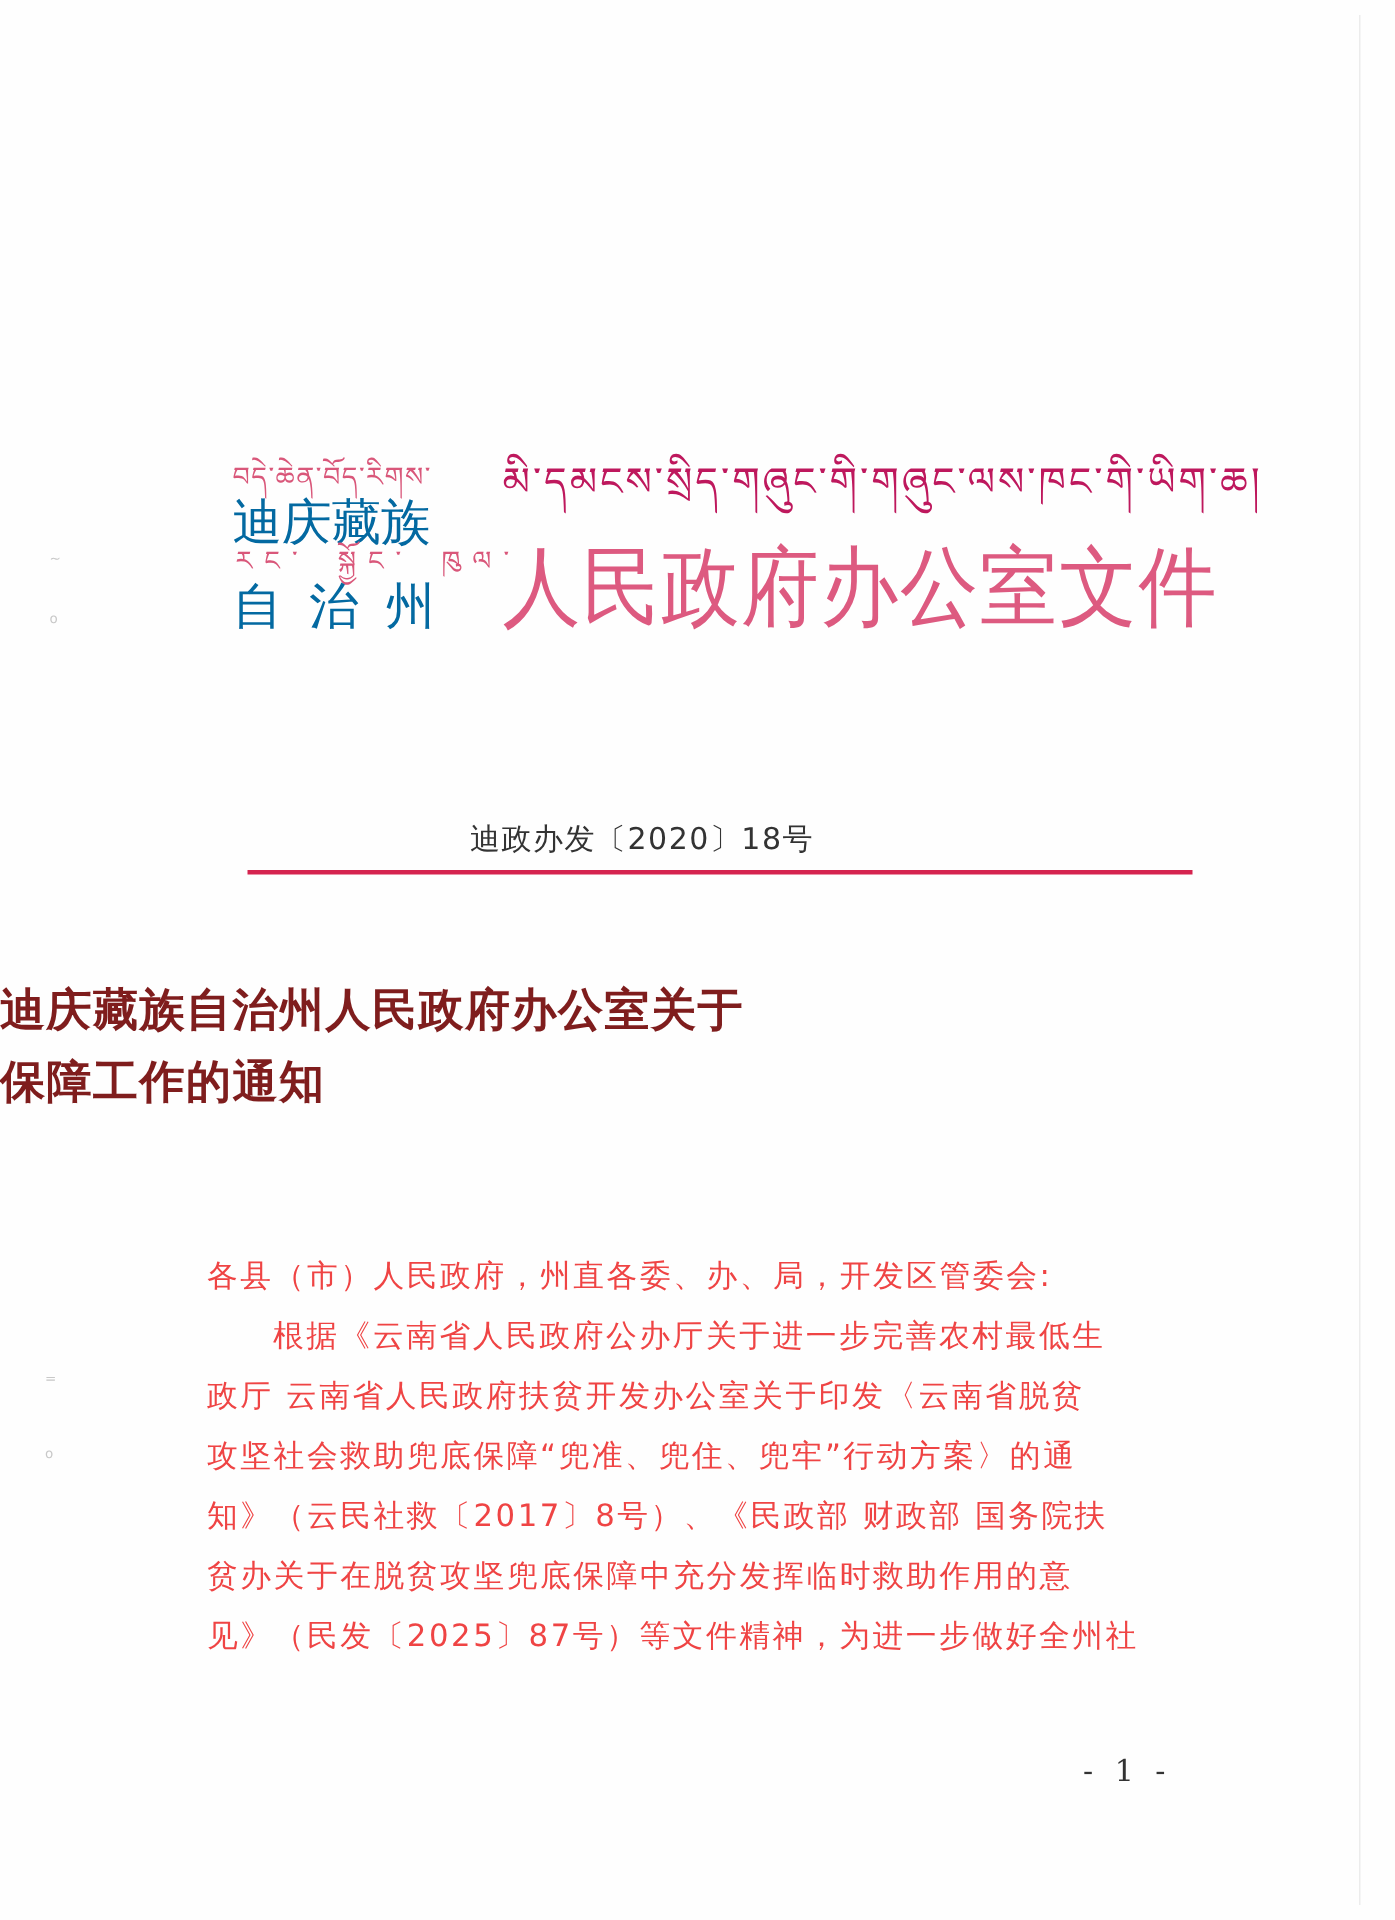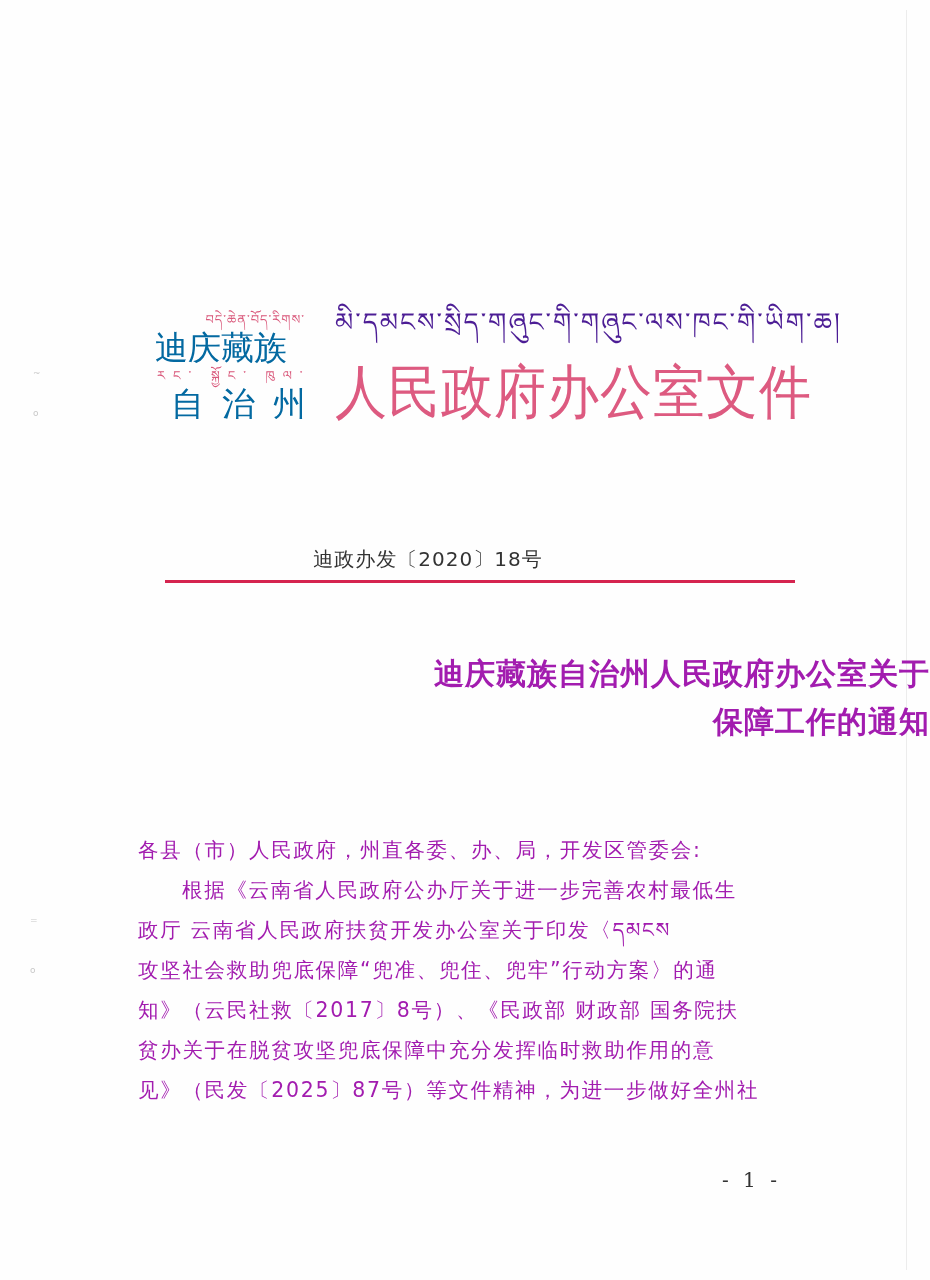--- a/index.html
+++ b/index.html
@@ -11,35 +11,34 @@
       font-family: "DejaVu Serif", "Liberation Serif", serif;
     }
     .page { position: absolute; inset: 0; background: #fefefe; }
     .edge-line {
       position: absolute; left: 906px; top: 10px; width: 1px; height: 1260px;
       background: #ececec;
     }
     .scan-mark { position: absolute; color: #c8c8c8; font-size: 9px; font-family: "DejaVu Sans", sans-serif; }
     .left-block { position: absolute; left: 155px; top: 312px; width: 150px; }
     .tib-small {
-      font-family: Liberation Sans, sans-serif;
-      font-size: 13px; letter-spacing: 1px; white-space: nowrap; line-height: 16px;
+      font-family: Liberation Mono, monospace;
+      font-size: 18px; letter-spacing: 1px; white-space: nowrap; line-height: 16px;
       color: #d9577a;
-      text-align: right;
     }
     .cn-mid {
       font-family: "DejaVu Serif", serif;
       font-size: 33px; line-height: 40px; white-space: nowrap; color: #0369a1;
     }
-    .cn-mid.spread { letter-spacing: 18px; margin-left: 16px; }
+    .cn-mid.spread { letter-spacing: 18px; }
     .right-block { position: absolute; left: 335px; top: 300px; width: 460px; }
     .tib-big {
       font-family: "DejaVu Sans", sans-serif;
       font-size: 26px; line-height: 44px; white-space: nowrap; letter-spacing: 2px;
-      color: #4c1d95;
+      color: #be185d;
     }
     .cn-big {
       font-family: "DejaVu Serif", serif;
       font-size: 52px; line-height: 86px; white-space: nowrap; letter-spacing: 1px;
       color: #dd5a80;
       transform: scaleY(1.12); transform-origin: left top;
     }
 
     
     .doc-number {
@@ -47,31 +46,31 @@
       font-family: "DejaVu Sans", sans-serif; font-size: 20px; color: #333;
       letter-spacing: 1px;
     }
     .red-rule {
       position: absolute; left: 165px; top: 580px; width: 630px; height: 3px;
       background: #d5244f;
     }
 
     
     .title {
-      position: absolute; left: 0; width: 930px; top: 650px; text-align: right;
+      position: absolute; left: 0; width: 930px; top: 650px; text-align: left;
       font-family: "DejaVu Serif", serif; font-weight: bold; font-size: 30px;
-      line-height: 48px; color: #a21caf; letter-spacing: 1px;
+      line-height: 48px; color: #7f1d1d; letter-spacing: 1px;
     }
     .title div { white-space: nowrap; }
 
     
     .body-text {
       position: absolute; left: 138px; top: 830px; width: 652px;
       font-family: "DejaVu Sans", sans-serif; font-size: 20.5px; line-height: 40px;
-      color: #a21caf; letter-spacing: 1.7px;
+      color: #ef4444; letter-spacing: 1.7px;
     }
     .body-text .line { white-space: nowrap; height: 40px; }
     .indent { padding-left: 44px; }
 
     .page-number {
       position: absolute; left: 722px; top: 1168px;
       font-family: "DejaVu Serif", serif; font-size: 20px; color: #333; letter-spacing: 4px;
     }
   </style>
 </head>
@@ -100,21 +99,21 @@
   <div class="red-rule"></div>
 
   <div class="title">
     <div>迪庆藏族自治州人民政府办公室关于</div>
     <div>保障工作的通知</div>
   </div>
 
   <div class="body-text">
     <div class="line">各县（市）人民政府，州直各委、办、局，开发区管委会:</div>
     <div class="line indent">根据《云南省人民政府公办厅关于进一步完善农村最低生</div>
-    <div class="line">政厅 云南省人民政府扶贫开发办公室关于印发〈དམངས</div>
+    <div class="line">政厅 云南省人民政府扶贫开发办公室关于印发〈云南省脱贫</div>
     <div class="line">攻坚社会救助兜底保障“兜准、兜住、兜牢”行动方案〉的通</div>
     <div class="line">知》（云民社救〔2017〕8号）、《民政部 财政部 国务院扶</div>
     <div class="line">贫办关于在脱贫攻坚兜底保障中充分发挥临时救助作用的意</div>
     <div class="line">见》（民发〔2025〕87号）等文件精神，为进一步做好全州社</div>
   </div>
 
   <div class="page-number">- 1 -</div>
 </div>
 
 </body></html>

